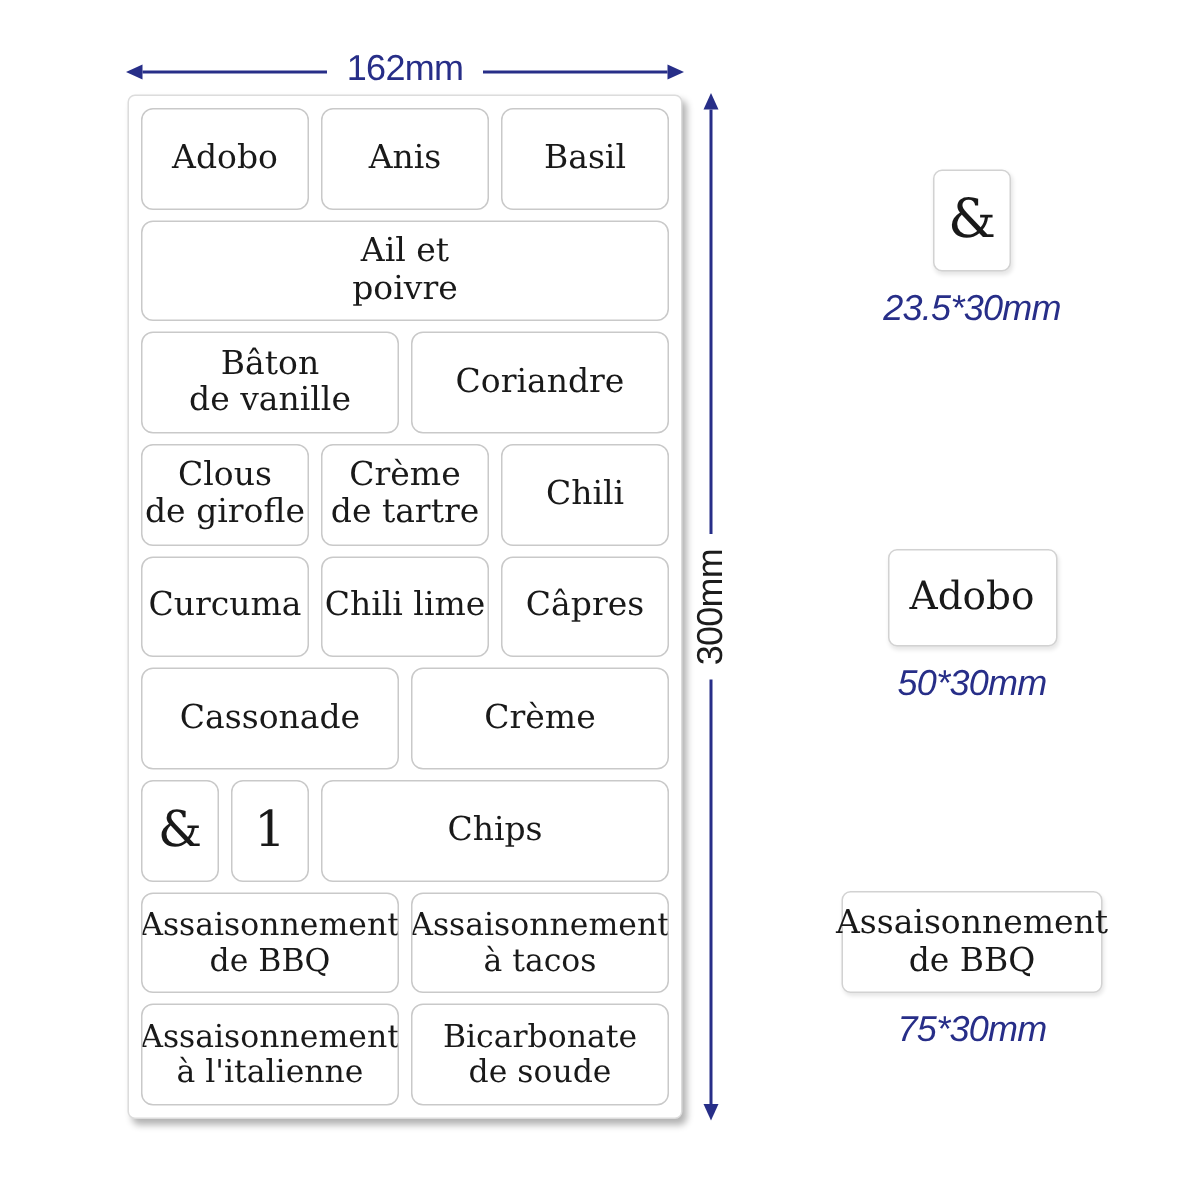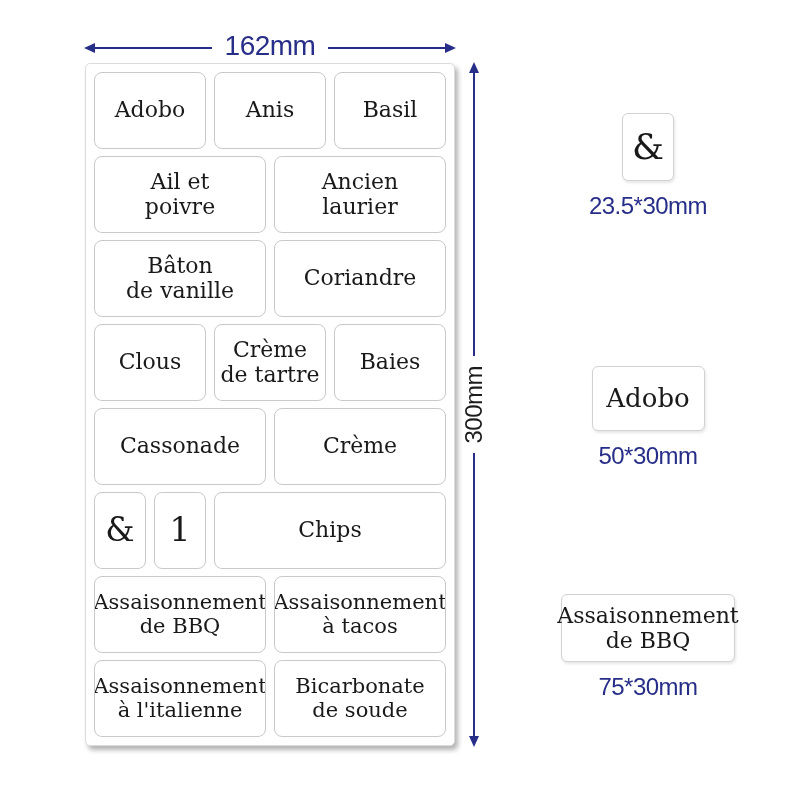--- a/index.html
+++ b/index.html
@@ -24,21 +24,21 @@
         color:var(--label-text);text-align:center;overflow:hidden;}
   .cell .line{white-space:nowrap;}
   .cell.small{flex:0 0 52px;}
   .cell.glyph{font-size:33px;}
   .cell.wide{font-size:21px;}
 
   
   .dim-h{position:absolute;left:84px;top:36px;width:372px;height:24px;
          display:flex;align-items:center;}
   .dim-h .line{flex:1;height:2px;background:var(--navy);}
-  .dim-h .dim-text{padding:0 13px;font-size:28px;letter-spacing:-0.5px;color:var(--navy);
+  .dim-h .dim-text{padding:0 13px;font-size:24px;letter-spacing:-0.5px;color:var(--navy);
                    transform:translateY(-2px);text-align:center;}
   .dim-v{position:absolute;left:463px;top:62px;width:22px;height:685px;
          display:flex;flex-direction:column;align-items:center;}
   .dim-v .line{flex:1;width:2px;background:var(--navy);}
   .dim-v .dim-text{writing-mode:vertical-rl;transform:rotate(180deg);
                    padding:10px 0;font-size:24px;letter-spacing:-0.5px;color:#1c1c1c;}
   .ah{width:0;height:0;}
   .ah-left{border-top:5px solid transparent;border-bottom:5px solid transparent;
            border-right:11px solid var(--navy);}
   .ah-right{border-top:5px solid transparent;border-bottom:5px solid transparent;
@@ -48,21 +48,21 @@
   .ah-down{border-left:5px solid transparent;border-right:5px solid transparent;
            border-top:11px solid var(--navy);}
 
   
   .sample{position:absolute;display:flex;flex-direction:column;align-items:center;}
   .sample .box{box-sizing:border-box;background:#fff;border:1px solid #d2d2d2;border-radius:6px;
                box-shadow:1px 2px 3px rgba(0,0,0,0.10);
                display:flex;flex-direction:column;justify-content:center;align-items:center;
                font-family:"DejaVu Serif",serif;color:var(--label-text);
                text-align:center;line-height:1.15;}
-  .sample .size{margin-top:11px;font-size:24px;letter-spacing:-0.5px;color:var(--navy);}
+  .sample .size{margin-top:11px;font-size:24px;letter-spacing:-0.5px;color:var(--navy);font-style:italic;}
   .sample-small{left:570px;top:113px;width:156px;}
   .sample-small .box{width:52px;height:68px;font-size:36px;}
   .sample-medium{left:570px;top:366px;width:156px;}
   .sample-medium .box{width:113px;height:65px;font-size:26px;}
   .sample-large{left:555px;top:594px;width:186px;}
   .sample-large .box{width:174px;height:68px;font-size:22px;}
 </style>
 </head>
 <body>
 
@@ -94,44 +94,52 @@
         </div>
         <div class="cell">
           <span class="line">Basil</span>
         </div>
       </div>
       <div class="row">
         <div class="cell">
           <span class="line">Ail et</span>
           <span class="line">poivre</span>
         </div>
-        <div class="cell">
-          <span class="line">Ancien</span>
-          <span class="line">laurier</span>
-        </div>
       </div>
       <div class="row">
         <div class="cell">
           <span class="line">Bâton</span>
           <span class="line">de vanille</span>
         </div>
         <div class="cell">
           <span class="line">Coriandre</span>
         </div>
       </div>
       <div class="row">
         <div class="cell">
           <span class="line">Clous</span>
+          <span class="line">de girofle</span>
         </div>
         <div class="cell">
           <span class="line">Crème</span>
           <span class="line">de tartre</span>
         </div>
         <div class="cell">
-          <span class="line">Baies</span>
+          <span class="line">Chili</span>
+        </div>
+      </div>
+      <div class="row">
+        <div class="cell">
+          <span class="line">Curcuma</span>
+        </div>
+        <div class="cell">
+          <span class="line">Chili lime</span>
+        </div>
+        <div class="cell">
+          <span class="line">Câpres</span>
         </div>
       </div>
       <div class="row">
         <div class="cell">
           <span class="line">Cassonade</span>
         </div>
         <div class="cell">
           <span class="line">Crème</span>
         </div>
       </div>

